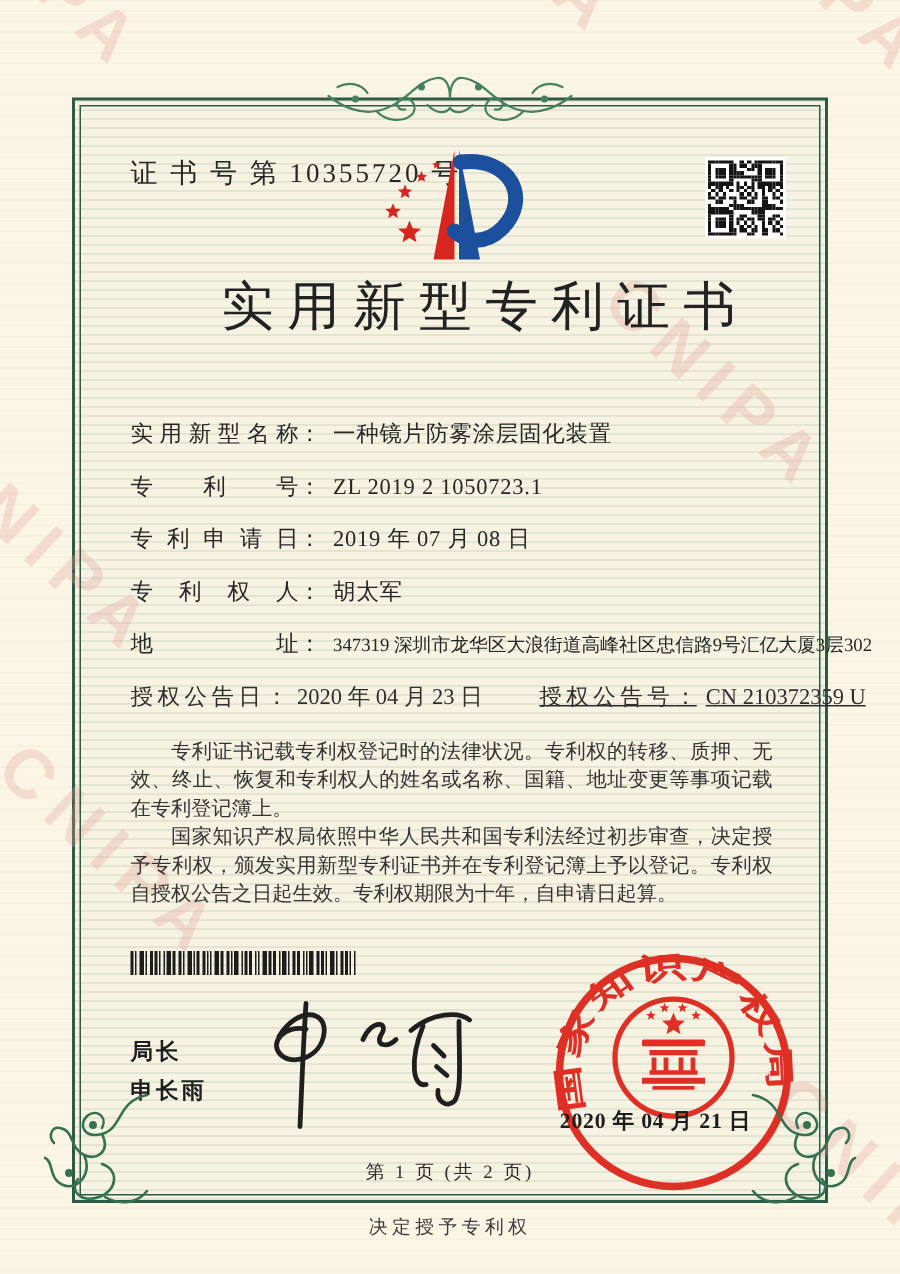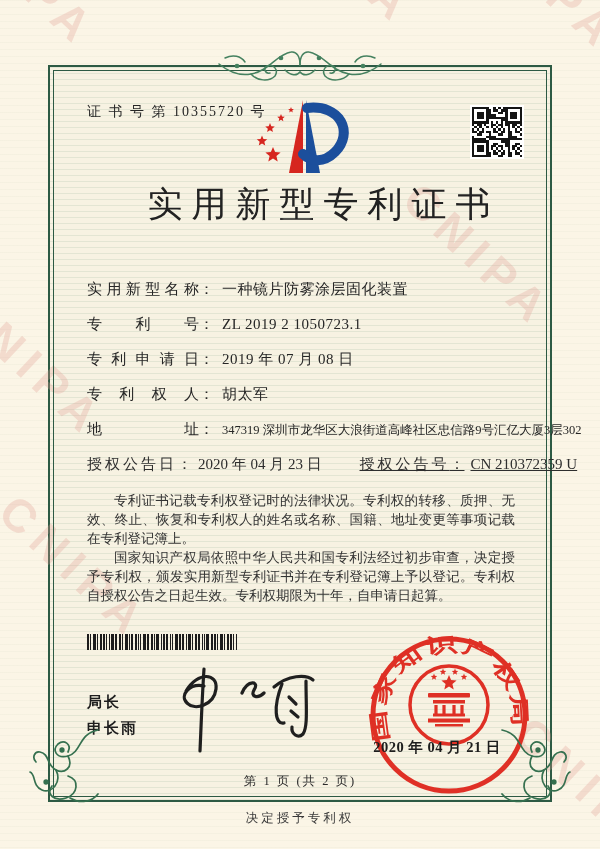--- a/index.html
+++ b/index.html
@@ -25,21 +25,21 @@
   
   .wm{
     position:absolute;z-index:1;font-family:"Liberation Sans",sans-serif;
     font-weight:bold;font-size:46px;letter-spacing:9px;color:rgba(224,160,148,.30);
     transform:rotate(43deg);pointer-events:none;white-space:nowrap;
   }
   .wm1{left:-70px;top:-52px;} .wm2{left:248px;top:-74px;} .wm3{left:452px;top:-48px;}
   .wm4{left:386px;top:228px;} .wm5{left:-62px;top:338px;} .wm6{left:-18px;top:540px;}
   .wm7{left:497px;top:762px;}
   
-  .cert-no{position:absolute;left:37px;top:36px;font-size:14px;letter-spacing:2px;color:#262626;}
+  .cert-no{position:absolute;left:37px;top:36px;font-size:18px;letter-spacing:2px;color:#262626;}
   .logo{position:absolute;left:190px;top:30px;width:130px;height:82px;}
   .qr{
     position:absolute;left:420px;top:38px;width:50px;height:50px;background:#fff;
     padding:2px;display:grid;grid-template-columns:repeat(21,1fr);grid-template-rows:repeat(21,1fr);
   }
   .qr i{display:block;} .qr i.qd{background:#141414;}
   .title{
     position:absolute;left:0;right:0;top:114px;text-align:center;
     font-size:35px;font-weight:400;letter-spacing:9px;color:#222;padding-left:47px;
   }

